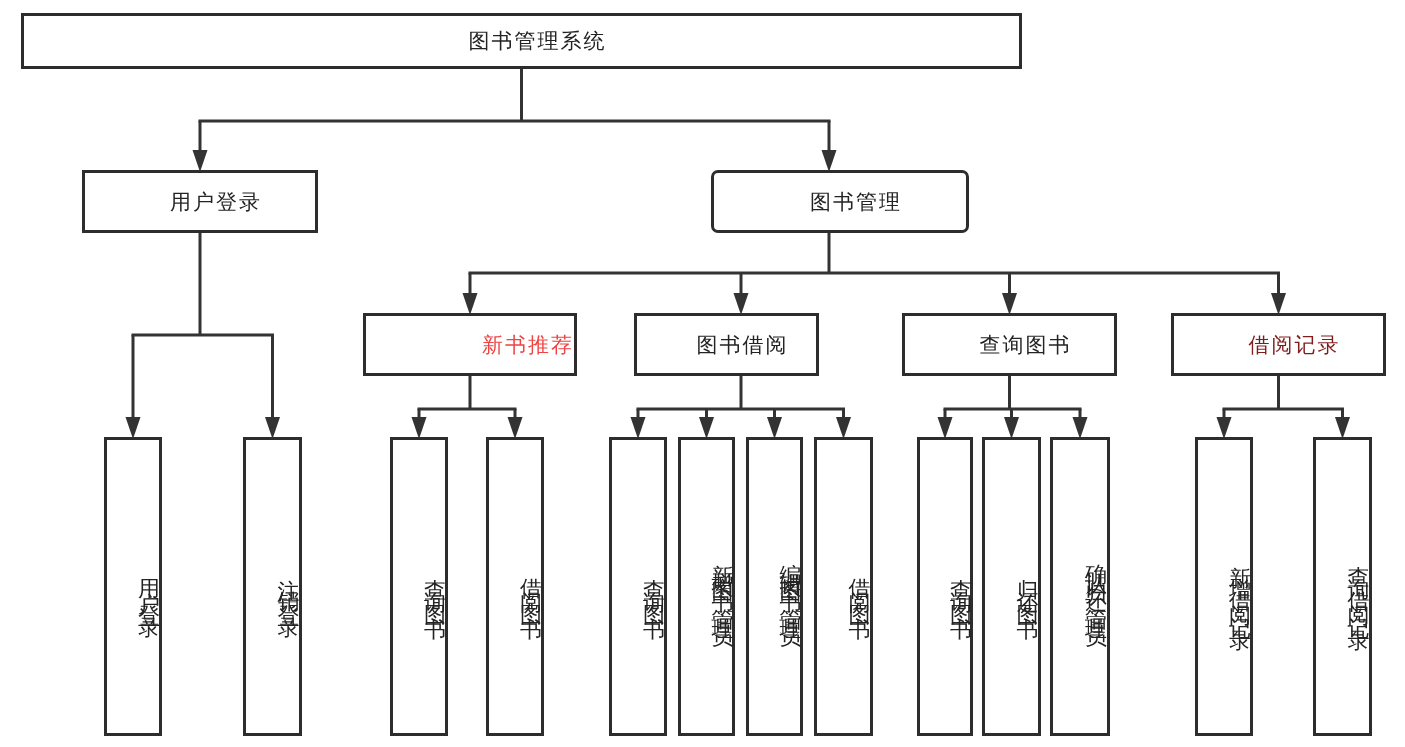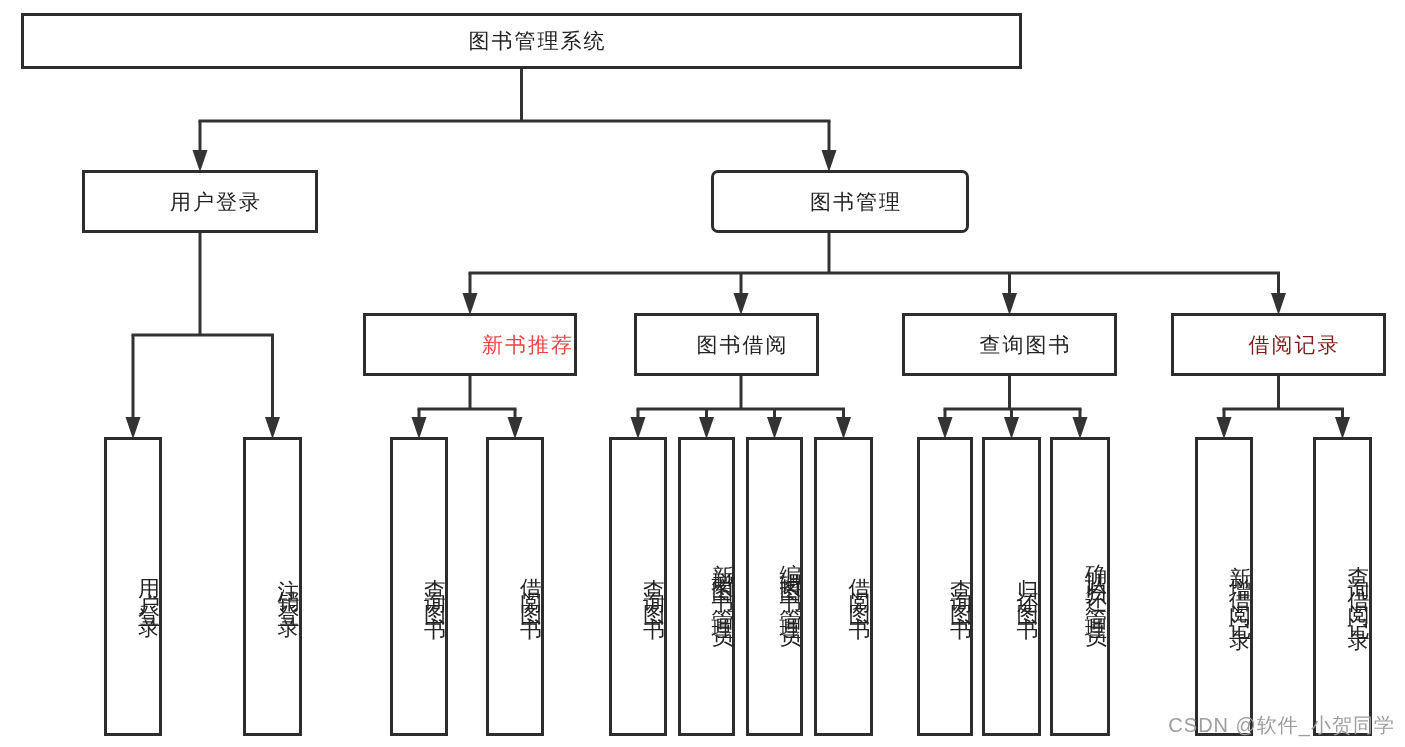--- a/index.html
+++ b/index.html
@@ -169,14 +169,13 @@
       <div class="node v" style="left: 1050px; top: 437px; width: 60px; height: 299px; border-color: rgb(45, 45, 45); color: rgb(35, 35, 35);">
         <span class="tight">确认归还（管理员）</span>
       </div>
       <div class="node v" style="left: 1195px; top: 437px; width: 58px; height: 299px; border-color: rgb(45, 45, 45); color: rgb(35, 35, 35);">
         <span>新增借阅记录</span>
       </div>
       <div class="node v" style="left: 1313px; top: 437px; width: 59px; height: 299px; border-color: rgb(45, 45, 45); color: rgb(35, 35, 35);">
         <span>查询借阅记录</span>
       </div>
     </div>
-  <div class="watermark">CSDN @软件_小贺同学</div>
 </div>
 
 </body></html>

